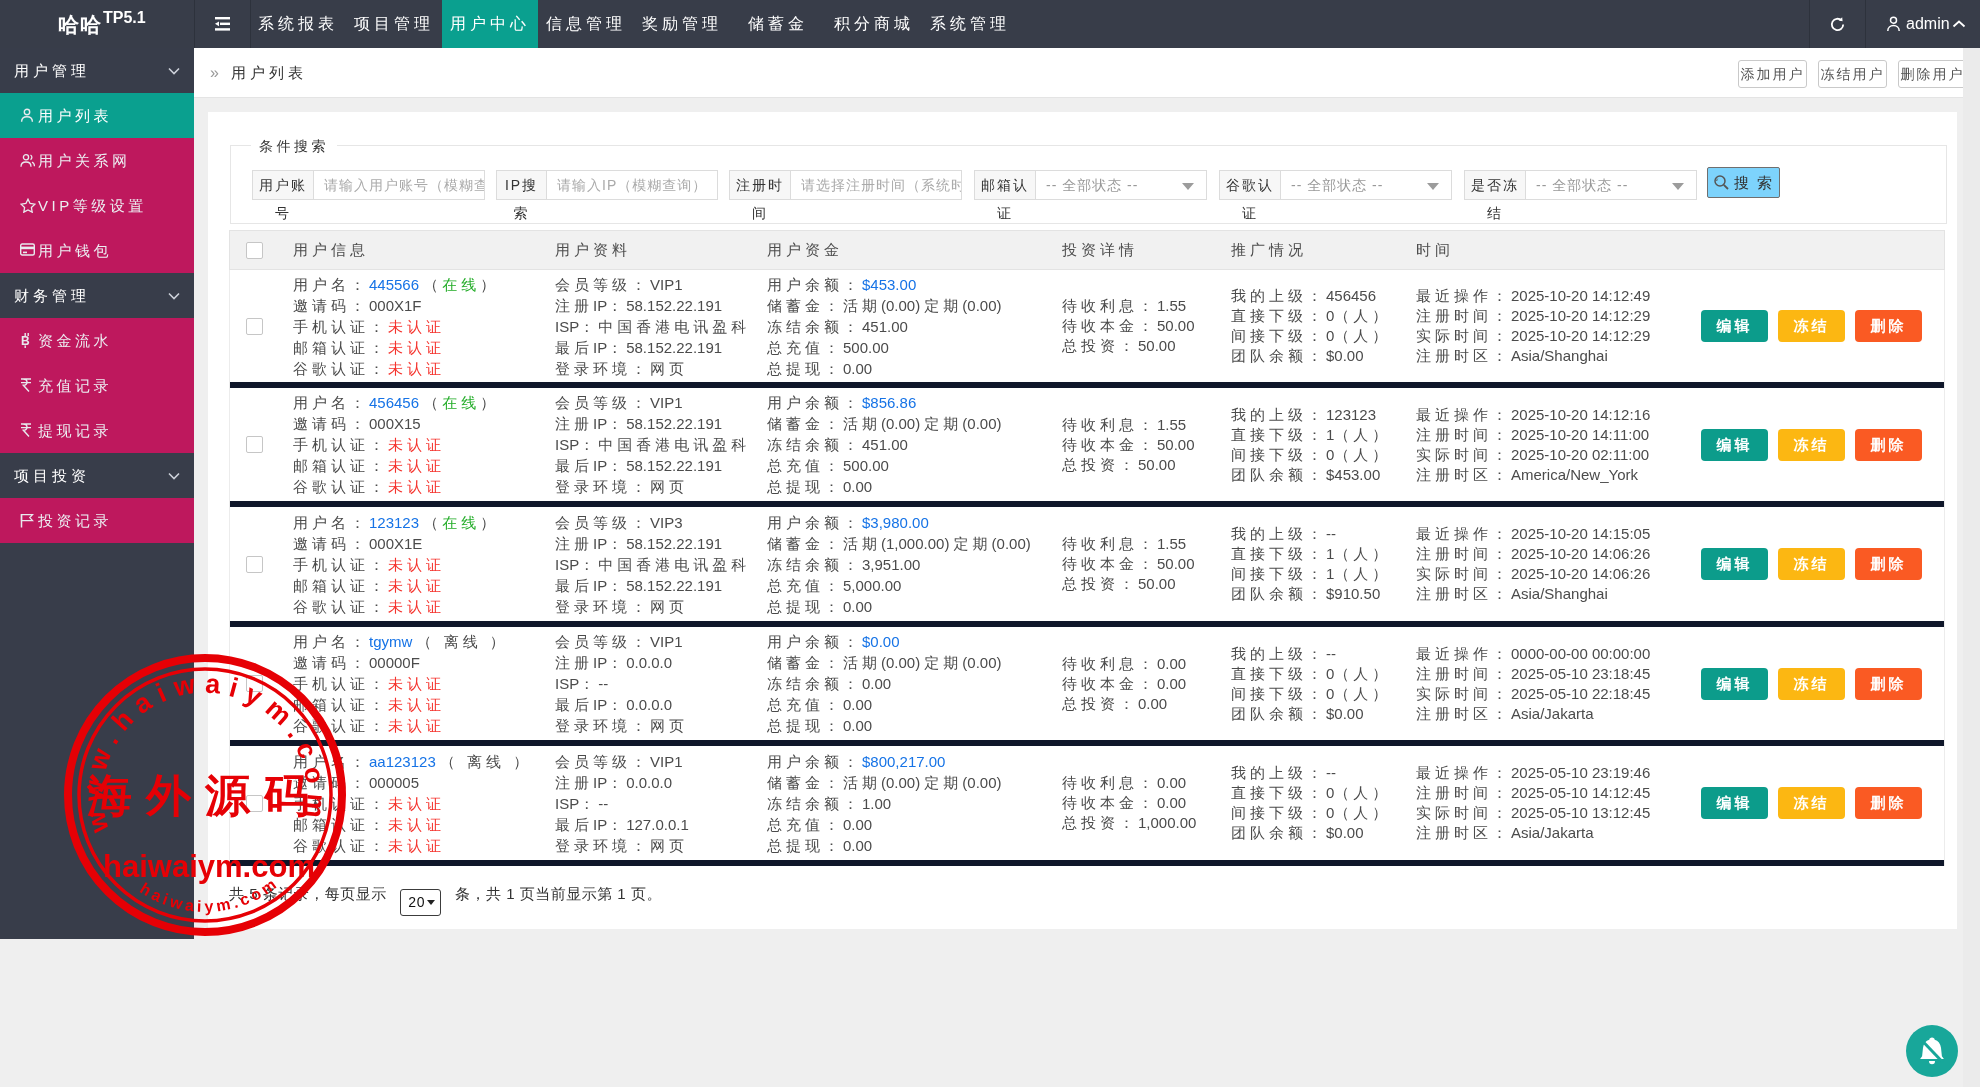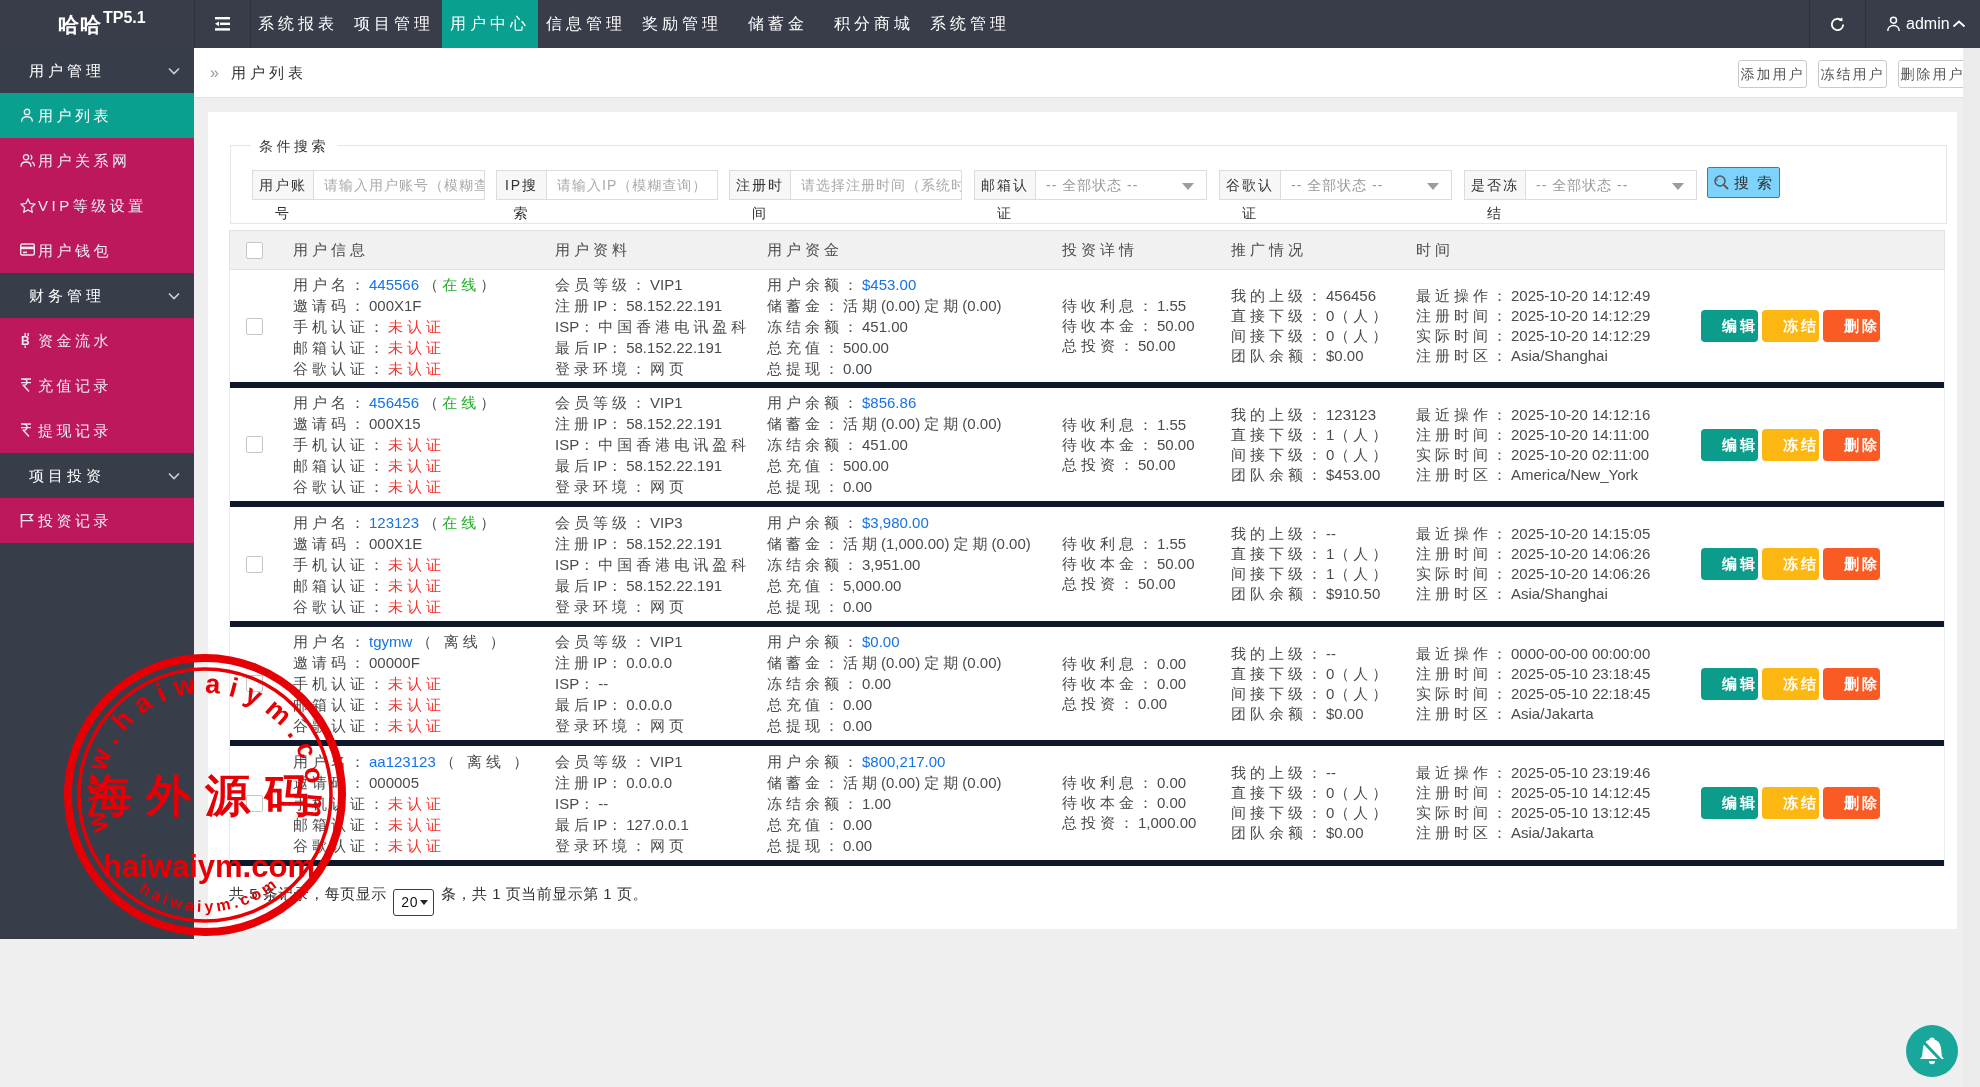--- a/index.html
+++ b/index.html
@@ -12,21 +12,21 @@
 #logo .t{position:absolute;left:58px;top:11px;font-size:21px;font-weight:bold;letter-spacing:1px}
 #logo .v{position:absolute;left:103px;top:9px;font-size:16px;font-weight:bold}
 .vdiv{position:absolute;top:0;width:1px;height:48px;background:#2d323c}
 #burger{position:absolute;left:215px;top:17px}
 #nav{position:absolute;left:250px;top:0;height:48px}
 .navitem{float:left;width:96px;height:48px;line-height:48px;text-align:center;
   color:#fff;font-size:16px;letter-spacing:4px}
 .navitem.active{background:#0aa08f}
 
 #sidebar{position:absolute;left:0;top:48px;width:194px;height:891px;background:#383d4a;z-index:10}
-.sparent{position:relative;height:45px;line-height:45px;padding-left:29px;color:#fff;font-size:15px;letter-spacing:4px}
+.sparent{position:relative;height:45px;line-height:45px;padding-left:14px;color:#fff;font-size:15px;letter-spacing:4px}
 .schild{position:relative;height:45px;line-height:45px;padding-left:38px;color:#eceef2;font-size:15px;background:#be185d;letter-spacing:3.5px}
 .schild.active{background:#0aa08f;color:#fff}
 .schild svg{position:absolute;left:20px;top:15px}
 .schild{line-height:45px}
 .chev{position:absolute;right:14px;top:19px;line-height:0}
 
 #main{position:absolute;left:194px;top:48px;width:1786px;height:1039px;background:#efefef}
 #crumb{position:absolute;left:0;top:0;width:1769px;height:50px;background:#fff;border-bottom:1px solid #e4e4e4}
 #crumb .bc{position:absolute;left:16px;top:0;height:50px;line-height:50px;font-size:15px;color:#333;letter-spacing:4px}
 #crumb .bc b{color:#999;font-weight:normal;font-size:16px;margin-right:8px}
@@ -57,26 +57,26 @@
 .c0{width:63px;padding-left:16px}
 .c1{width:262px}.c2{width:212px}.c3{width:295px}.c4{width:169px}.c5{width:185px}.c6{width:285px}
 .c7{width:243px}
 .cb{width:17px;height:17px;border:1px solid #c6c6c6;border-radius:2px;background:#fff}
 .ln{line-height:21px}
 .l4 .ln{line-height:20px}
 a.blue{color:#1673e6;text-decoration:none}
 .zl{letter-spacing:4px}
 .red{color:#f5342e}
 .green{color:#23ac28}
-.btn{display:inline-block;width:57px;height:32px;border-radius:4px;color:#fff;font-size:15px;
-  font-weight:bold;text-align:right;line-height:32px;letter-spacing:3px;margin-right:4px}
+.btn{display:inline-block;width:67px;height:32px;border-radius:4px;color:#fff;font-size:15px;
+  font-weight:bold;text-align:center;line-height:32px;letter-spacing:3px;margin-right:10px}
 .b-edit{background:#0c9c8b}.b-frz{background:#fcb712}.b-del{background:#fa5a23}
 #pager{position:absolute;left:21px;top:768px;height:28px;line-height:28px;font-size:15px;color:#333;letter-spacing:0.5px}
 #psel{display:inline-block;width:41px;height:27px;border:1px solid #3c3c3c;border-radius:3px;
-  line-height:25px;font-size:14px;color:#111;padding-left:7px;position:relative;vertical-align:-8px;margin:0 2px}
+  line-height:25px;font-size:14px;color:#111;padding-left:7px;position:relative;vertical-align:-8px;margin:0 9px}
 #psel .car{position:absolute;right:5px;top:10px;width:0;height:0}
 
 #scrollstrip{position:absolute;right:0;top:48px;width:17px;height:1039px;background:#ebebeb;z-index:15}
 
 #stamp{position:absolute;left:63px;top:653px;z-index:50}
 #bell{position:absolute;left:1906px;top:1025px;width:52px;height:52px;border-radius:50%;
   background:#18a79a;z-index:40}
 #bell svg{position:absolute;left:13px;top:12px}
 </style></head>
 <body>

